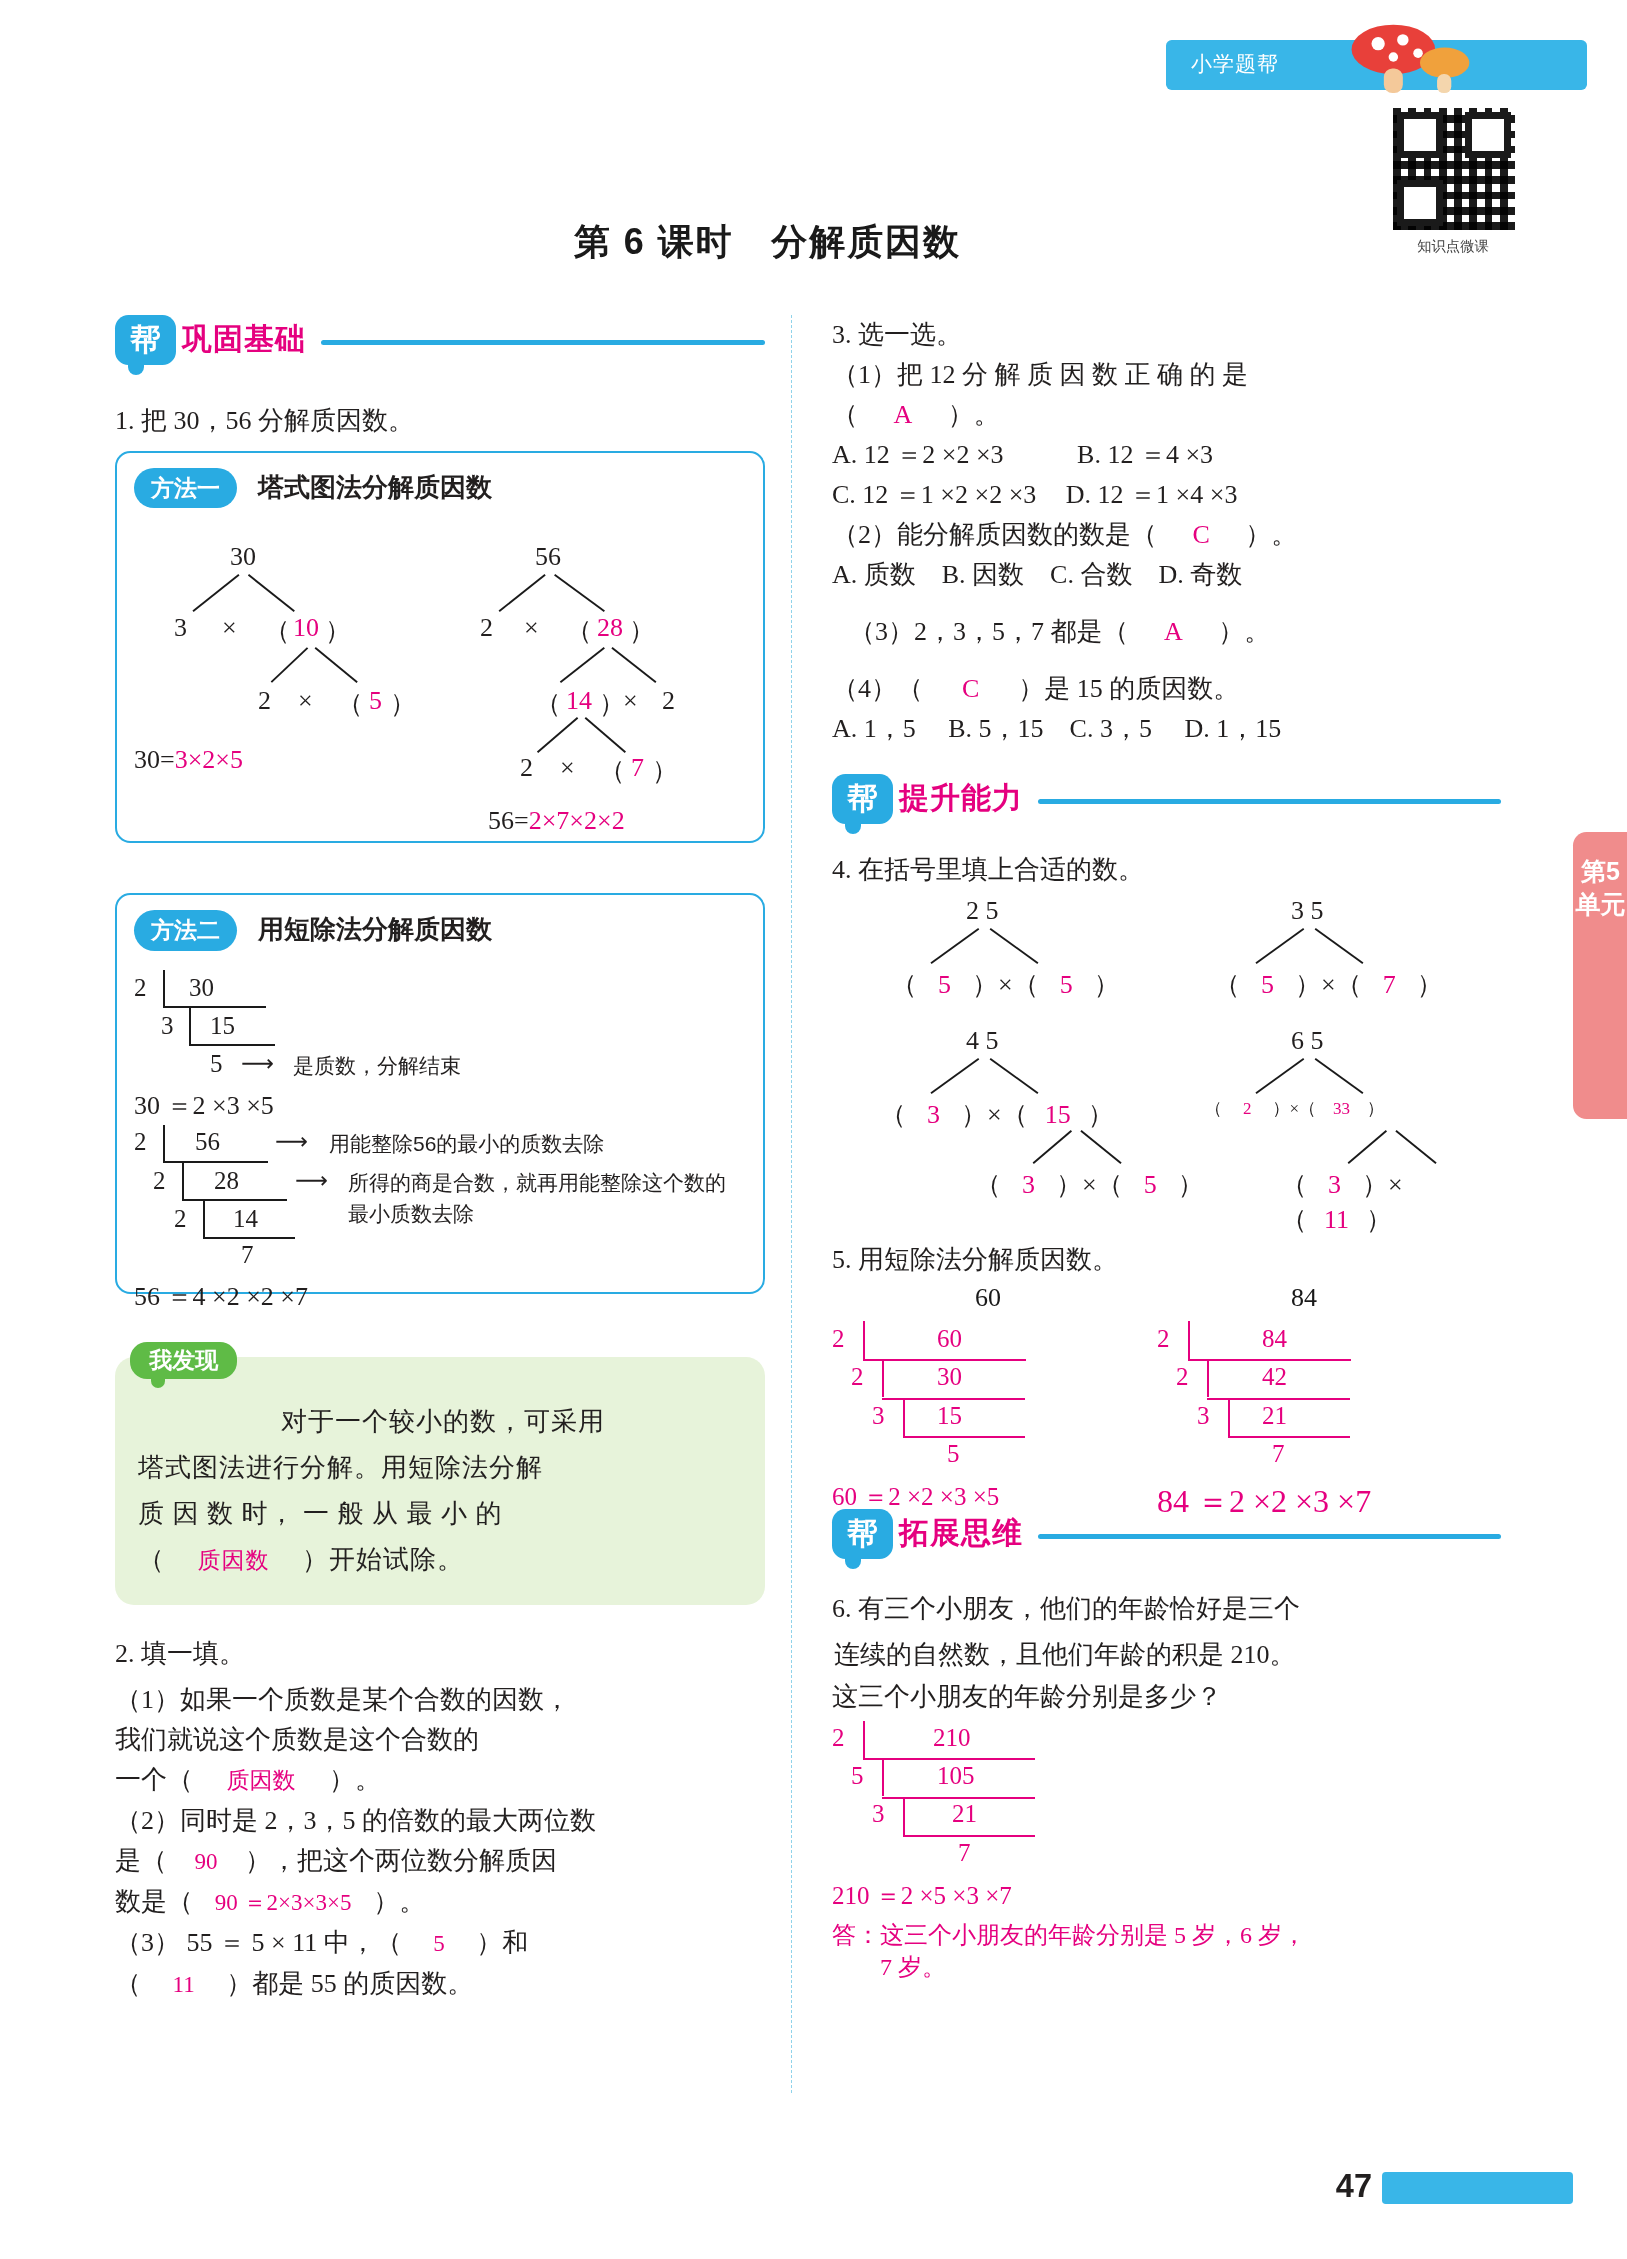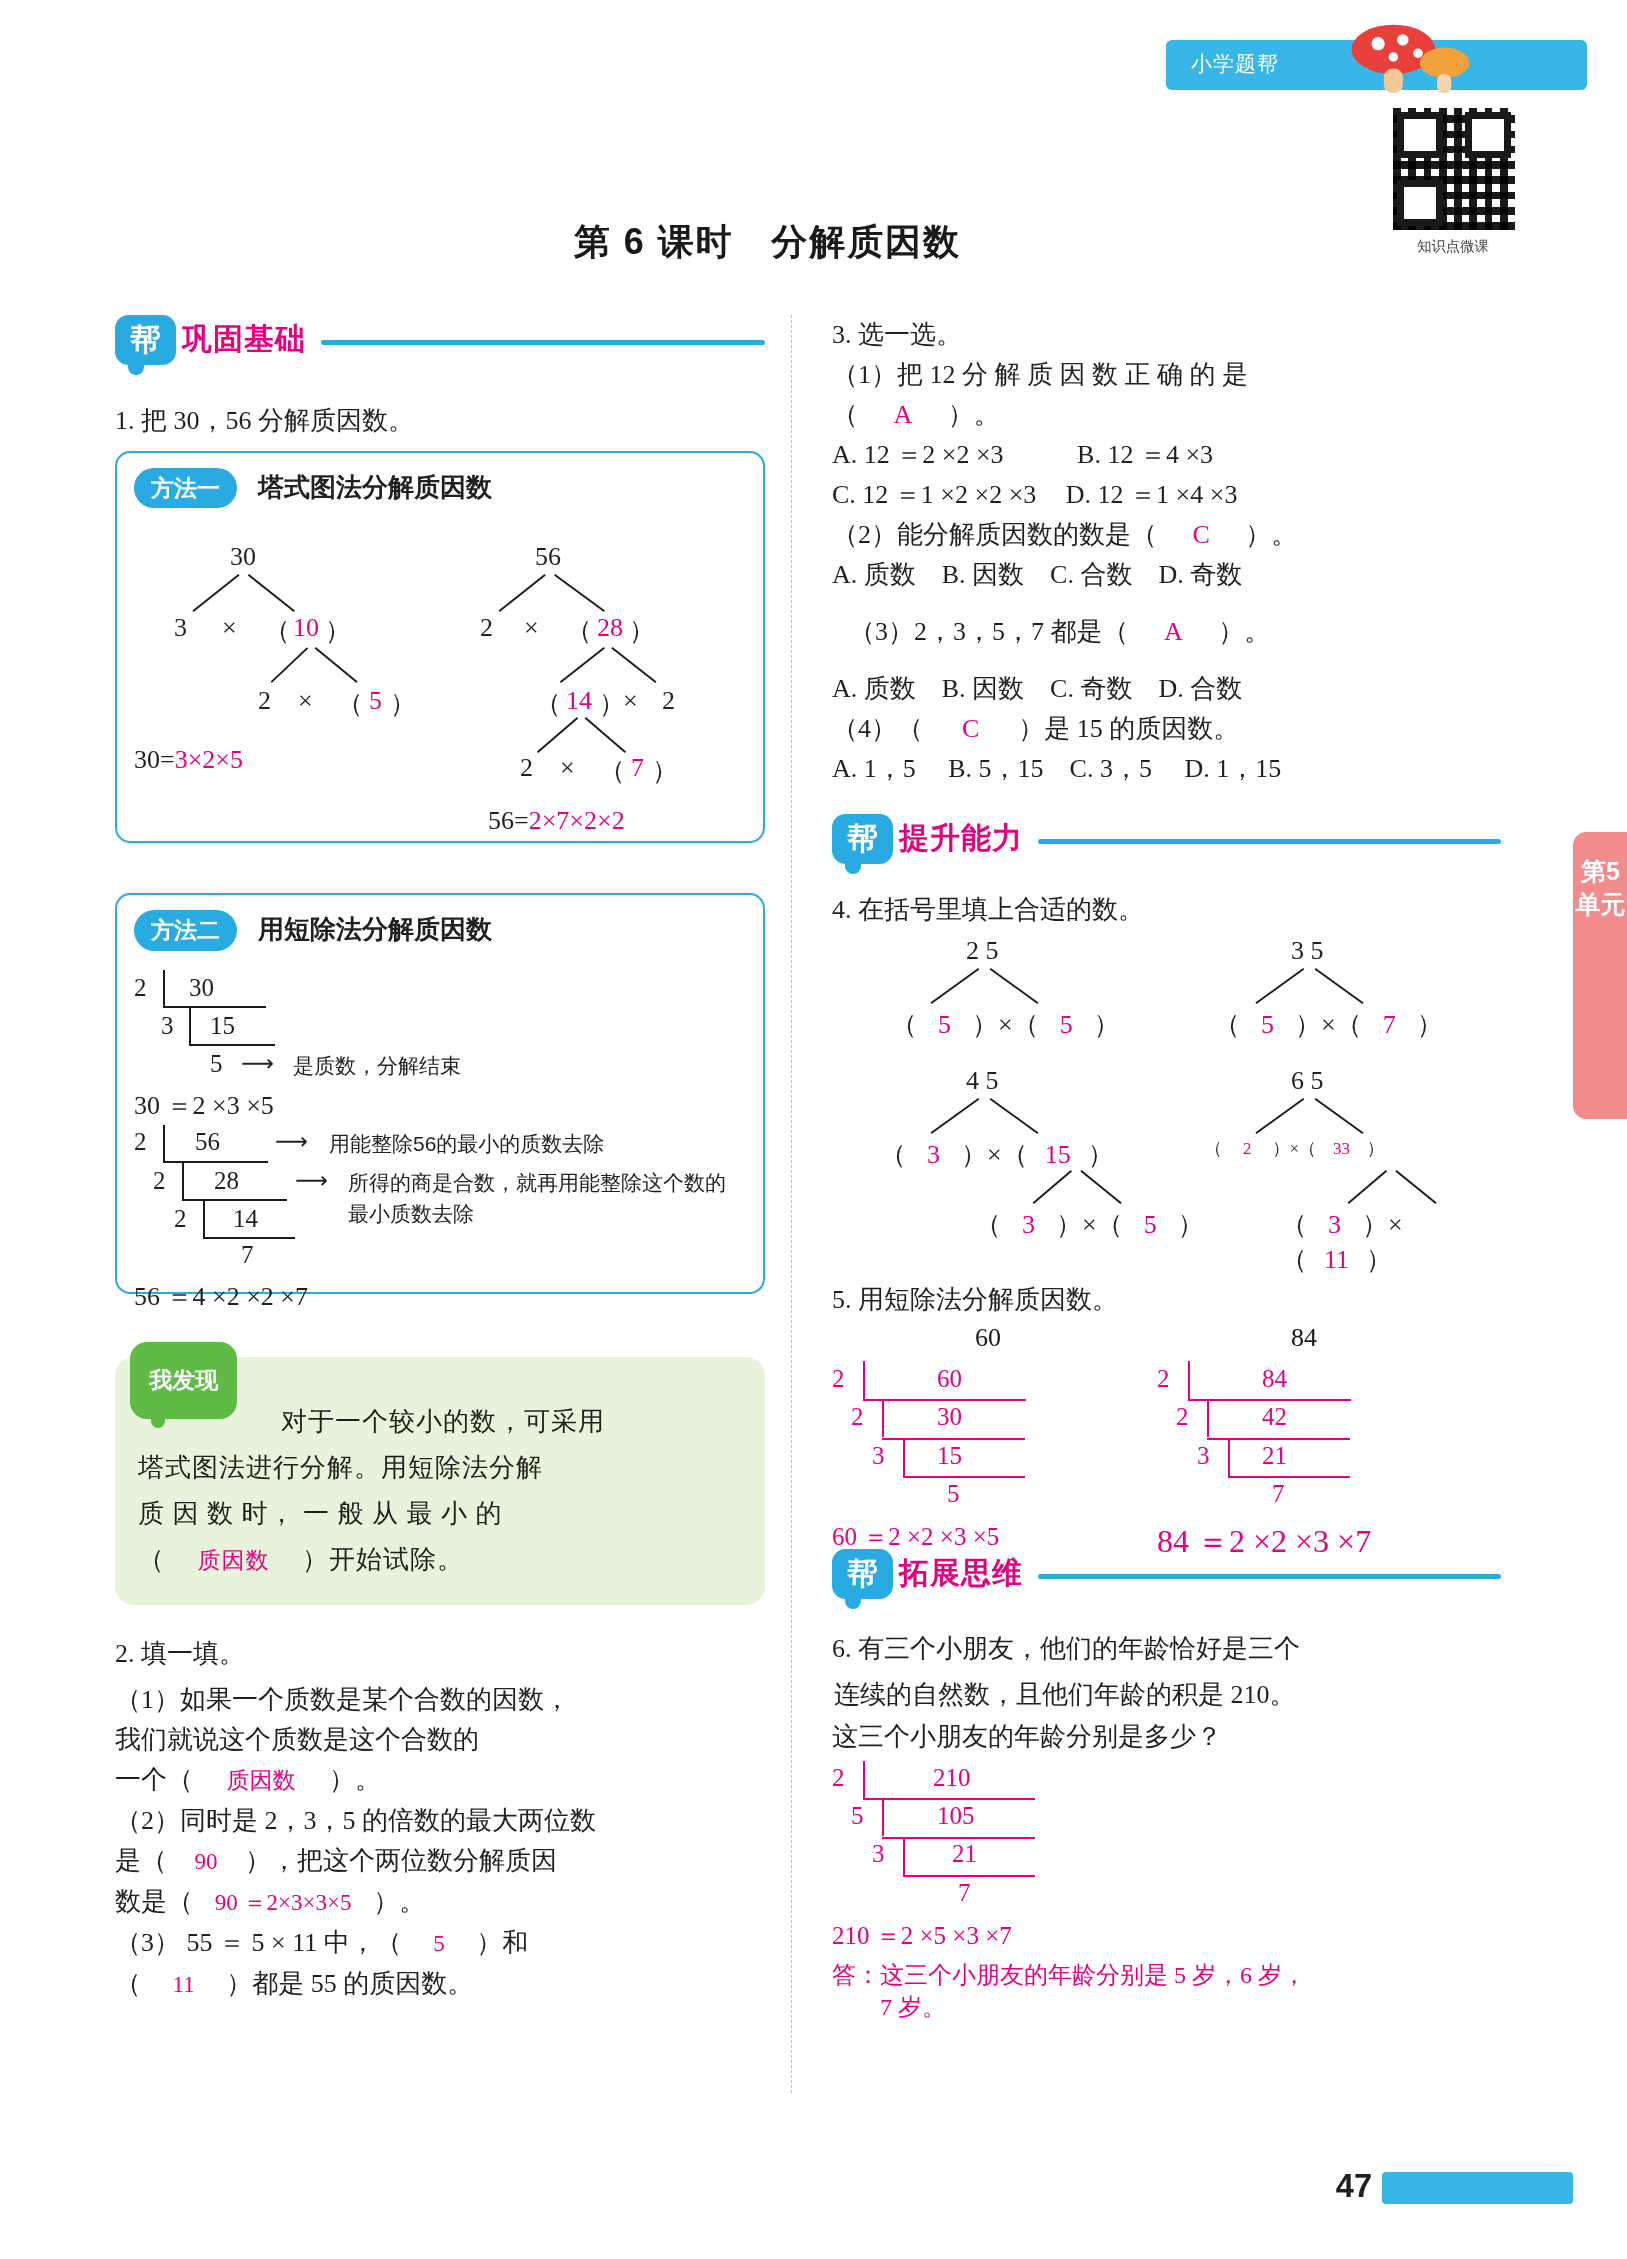--- a/index.html
+++ b/index.html
@@ -85,21 +85,21 @@
   
   .tree{position:relative;}
   .node{position:absolute;font-size:26px;}
   
   .findbox{
     background:#e7f3da;border-radius:19px;margin-top:25px;padding:17px 23px 21px 23px;
     position:relative;
   }
   .findtag{
     position:absolute;left:15.3px;top:-15.3px;background:#5fbb46;color:#fff;
-    border-radius:17px;padding:23px 19px;font-size:23px;font-weight:bold;
+    border-radius:17px;padding:3px 19px;font-size:23px;font-weight:bold;
     font-family:"Liberation Sans",sans-serif;
   }
   .findtag:after{
     content:"";position:absolute;left:21px;bottom:-9.6px;width:13.4px;height:11.5px;
     background:#5fbb46;border-radius:0 0 7.6px 7.6px;
   }
   .findtxt{
     margin-top:25px;font-size:26px;line-height:46px;letter-spacing:1px;
   }
   
@@ -338,21 +338,20 @@
       <span>（2）能分解质因数的数是（</span>
       <span class="pink" style="margin:0 29px">C</span>
       <span>）。</span>
     </div>
     <div class="q ind2" style="margin:0">A. 质数　B. 因数　C. 合数　D. 奇数</div>
     <div class="q ind" style="margin:17px">
       <span>（3）2，3，5，7 都是（</span>
       <span class="pink" style="margin:0 29px">A</span>
       <span>）。</span>
     </div>
-    <div class="q ind2" style="margin:0">A. 质数　B. 因数　C. 奇数　D. 合数</div>
     <div class="q ind" style="margin:0">
       <span>（4）（</span>
       <span class="pink" style="margin:0 32.5px">C</span>
       <span>）是 15 的质因数。</span>
     </div>
     <div class="q ind2" style="margin:0">A. 1，5　 B. 5，15　C. 3，5　 D. 1，15</div>
 
     <div class="sec" style="margin-top:25px">
       <div class="bang">帮</div>
       <div class="sec-t">提升能力</div>

